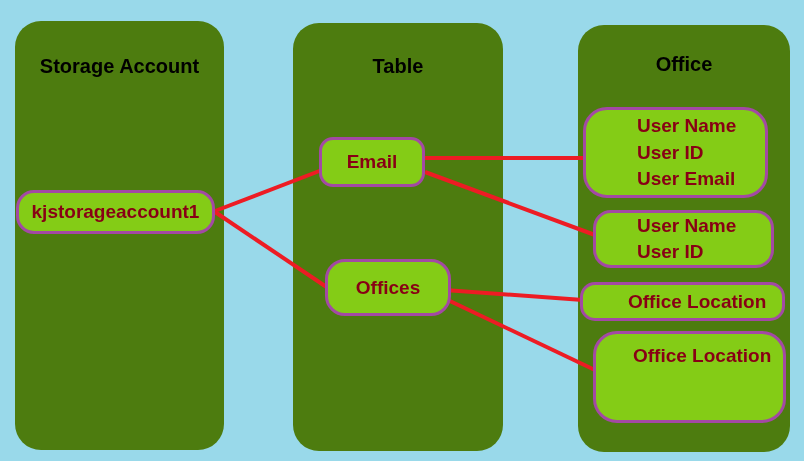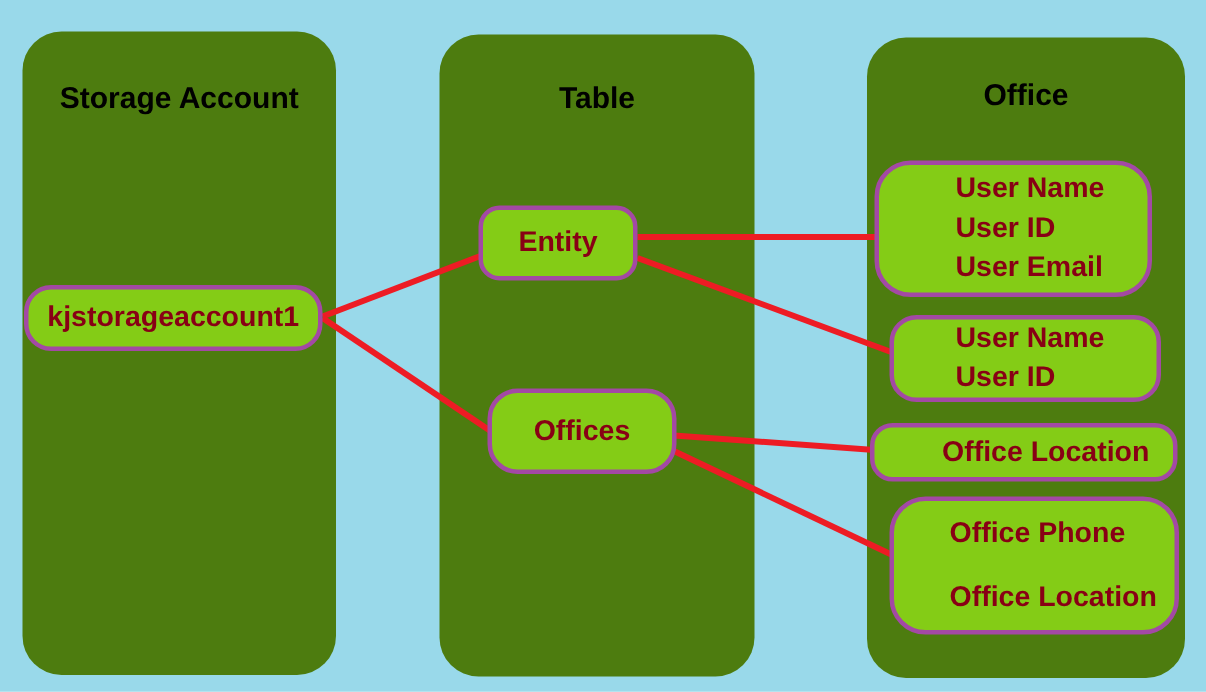--- a/index.html
+++ b/index.html
@@ -120,21 +120,21 @@
     <line x1="425" y1="172" x2="595" y2="235"></line>
     <line x1="431" y1="289" x2="583" y2="300"></line>
     <line x1="431" y1="292" x2="597" y2="371"></line>
   </svg>
 
   <div class="node center-one node-storage">
     <span class="node-line">kjstorageaccount1</span>
   </div>
 
   <div class="node center-one node-users">
-    <span class="node-line">Entity</span>
+    <span class="node-line">Email</span>
   </div>
 
   <div class="node center-one node-offices">
     <span class="node-line">Offices</span>
   </div>
 
   <div class="node multi node-entity-users-full">
     <span class="node-line">User Name</span>
     <span class="node-line">User ID</span>
     <span class="node-line">User Email</span>
@@ -143,17 +143,16 @@
   <div class="node multi node-entity-users-short">
     <span class="node-line">User Name</span>
     <span class="node-line">User ID</span>
   </div>
 
   <div class="node node-entity-office-location">
     <span class="node-line">Office Location</span>
   </div>
 
   <div class="node multi node-entity-office-phone">
-    <span class="node-line">Office Phone</span>
     <span class="node-line">Office Location</span>
   </div>
 
 </div>
 
 </body></html>

